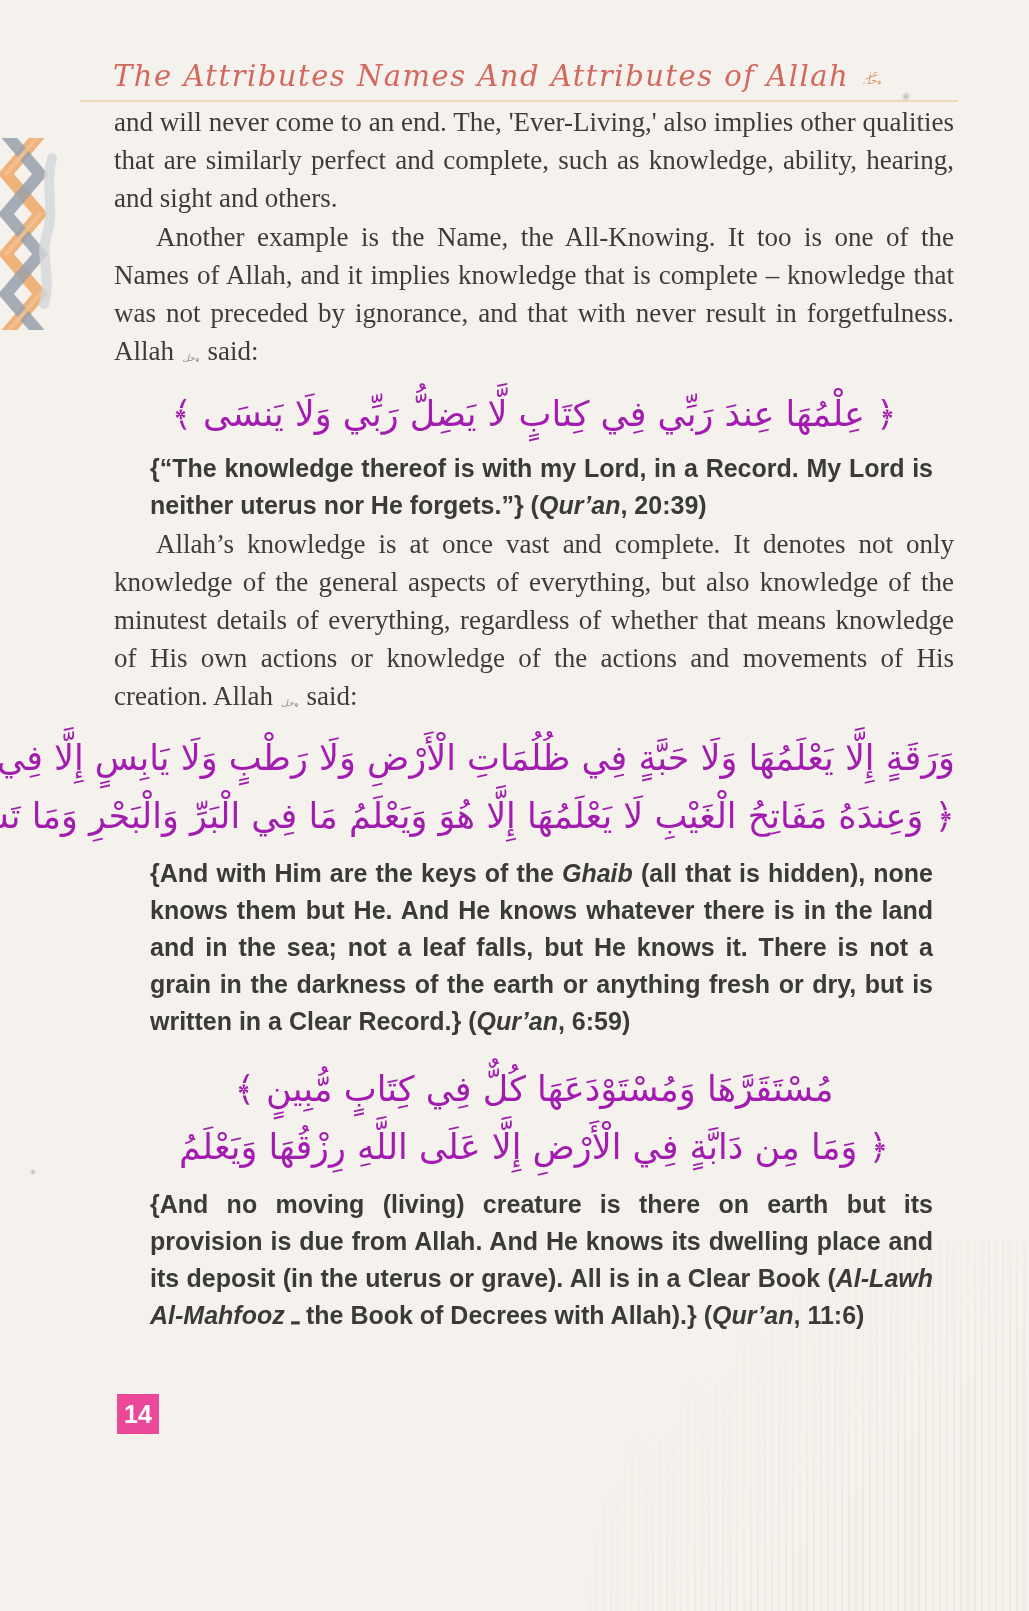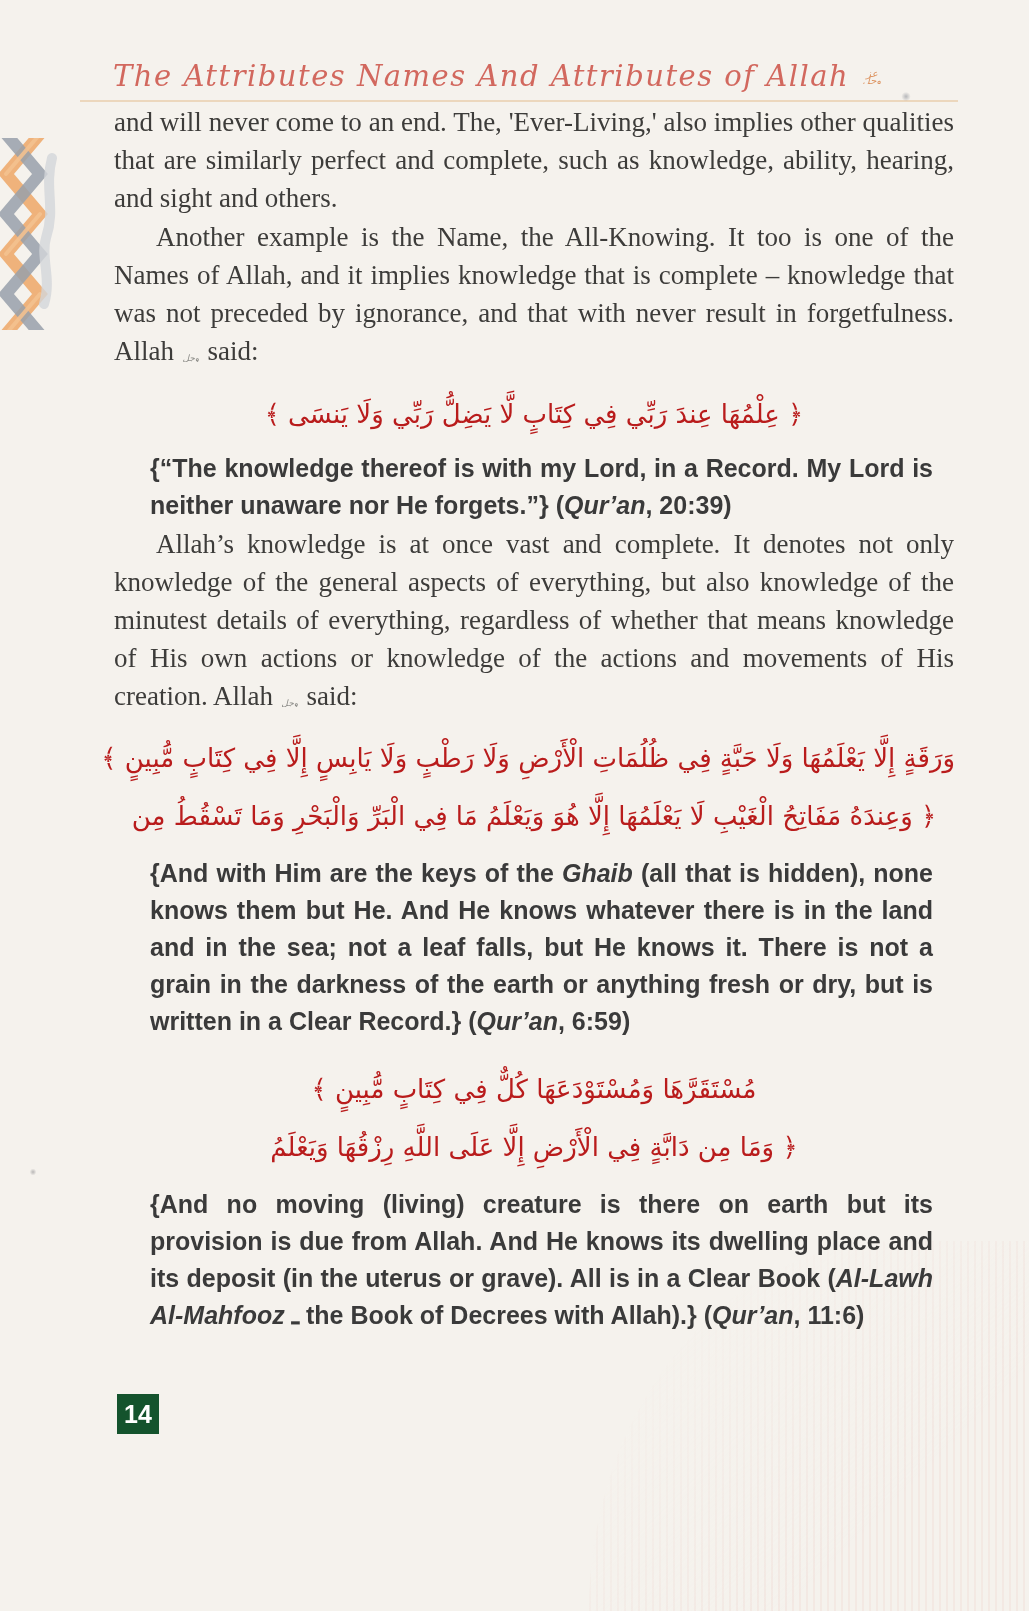--- a/index.html
+++ b/index.html
@@ -27,23 +27,23 @@
     font-size:27px;line-height:38px;color:#3d3c3a;
     text-align:justify;margin:1px;
   }
   .mt-first{margin-top:34px;}
   .mt-p{margin-top:8px;}
   .mt-p3{margin-top:26px;}
   .indent{text-indent:42px;}
 
   
   .verse{
-    text-align:center;color:#b91c1c;
+    text-align:center;color:#a21caf;
     font-family:"DejaVu Sans",sans-serif;
-    font-size:26px;direction:rtl;white-space:nowrap;
+    font-size:35px;direction:rtl;white-space:nowrap;
   }
   .verse-1{margin-top:18px;}
   .verse-1 .vline{line-height:52px;}
   .verse-2{margin-top:14px;}
   .verse-3{margin-top:20px;}
   .verse-2 .vline,.verse-3 .vline{line-height:58px;}
 
   
   .quote{
     margin:10px 22px 0 37px;
@@ -59,21 +59,21 @@
     display:inline-block;width:20px;font-size:9px;line-height:7px;
     vertical-align:-2px;color:#8a8a86;text-align:center;
     font-family:"DejaVu Sans",sans-serif;direction:rtl;
     white-space:normal;overflow:hidden;font-style:italic;
   }
   .header .honorific{color:#dd9664;width:24px;font-size:10px;vertical-align:2px;}
 
   
   .page-number{
     display:inline-block;margin-top:60px;margin-left:4px;
-    background:#14532d;color:#ffffff;
+    background:#ec4899;color:#ffffff;
     font-family:"Liberation Sans",sans-serif;font-weight:bold;
     font-size:25px;width:42px;height:40px;line-height:40px;text-align:center;
   }
 
   
   .knot{position:absolute;left:0;top:138px;z-index:1;}
 
   
   .texture{
     position:absolute;right:0;bottom:0;width:440px;height:370px;z-index:0;
@@ -127,21 +127,21 @@
   </div>
 
   <p class="body mt-first"><span>and will never come to an end. The, 'Ever-Living,' also implies other qualities that are similarly perfect and complete, such as knowledge, ability, hearing, and sight and others.</span></p>
 
   <p class="body mt-p indent"><span>Another example is the Name, the All-Knowing. It too is one of the Names of Allah, and it implies knowledge that is complete – knowledge that was not preceded by ignorance, and that with never result in forgetfulness. Allah </span><span class="honorific">عز وجل</span><span> said:</span></p>
 
   <div class="verse verse-1" dir="rtl">
     <div class="vline">﴿ عِلْمُهَا عِندَ رَبِّي فِي كِتَابٍ لَّا يَضِلُّ رَبِّي وَلَا يَنسَى ﴾</div>
   </div>
 
-  <div class="quote"><span>{“The knowledge thereof is with my Lord, in a Record. My Lord is neither unaware nor He forgets.”} (</span><span class="it">Qur’an</span><span>, 20:39)</span></div>
+  <div class="quote"><span>{“The knowledge thereof is with my Lord, in a Record. My Lord is neither uterus nor He forgets.”} (</span><span class="it">Qur’an</span><span>, 20:39)</span></div>
 
   <p class="body mt-p3 indent"><span>Allah’s knowledge is at once vast and complete. It denotes not only knowledge of the general aspects of everything, but also knowledge of the minutest details of everything, regardless of whether that means knowledge of His own actions or knowledge of the actions and movements of His creation. Allah </span><span class="honorific">عز وجل</span><span> said:</span></p>
 
   <div class="verse verse-2" dir="rtl">
     <div class="vline">وَرَقَةٍ إِلَّا يَعْلَمُهَا وَلَا حَبَّةٍ فِي ظُلُمَاتِ الْأَرْضِ وَلَا رَطْبٍ وَلَا يَابِسٍ إِلَّا فِي كِتَابٍ مُّبِينٍ ﴾</div>
     <div class="vline">﴿ وَعِندَهُ مَفَاتِحُ الْغَيْبِ لَا يَعْلَمُهَا إِلَّا هُوَ وَيَعْلَمُ مَا فِي الْبَرِّ وَالْبَحْرِ وَمَا تَسْقُطُ مِن</div>
   </div>
 
   <div class="quote"><span>{And with Him are the keys of the </span><span class="it">Ghaib</span><span> (all that is hidden), none knows them but He. And He knows whatever there is in the land and in the sea; not a leaf falls, but He knows it. There is not a grain in the darkness of the earth or anything fresh or dry, but is written in a Clear Record.} (</span><span class="it">Qur’an</span><span>, 6:59)</span></div>
 

